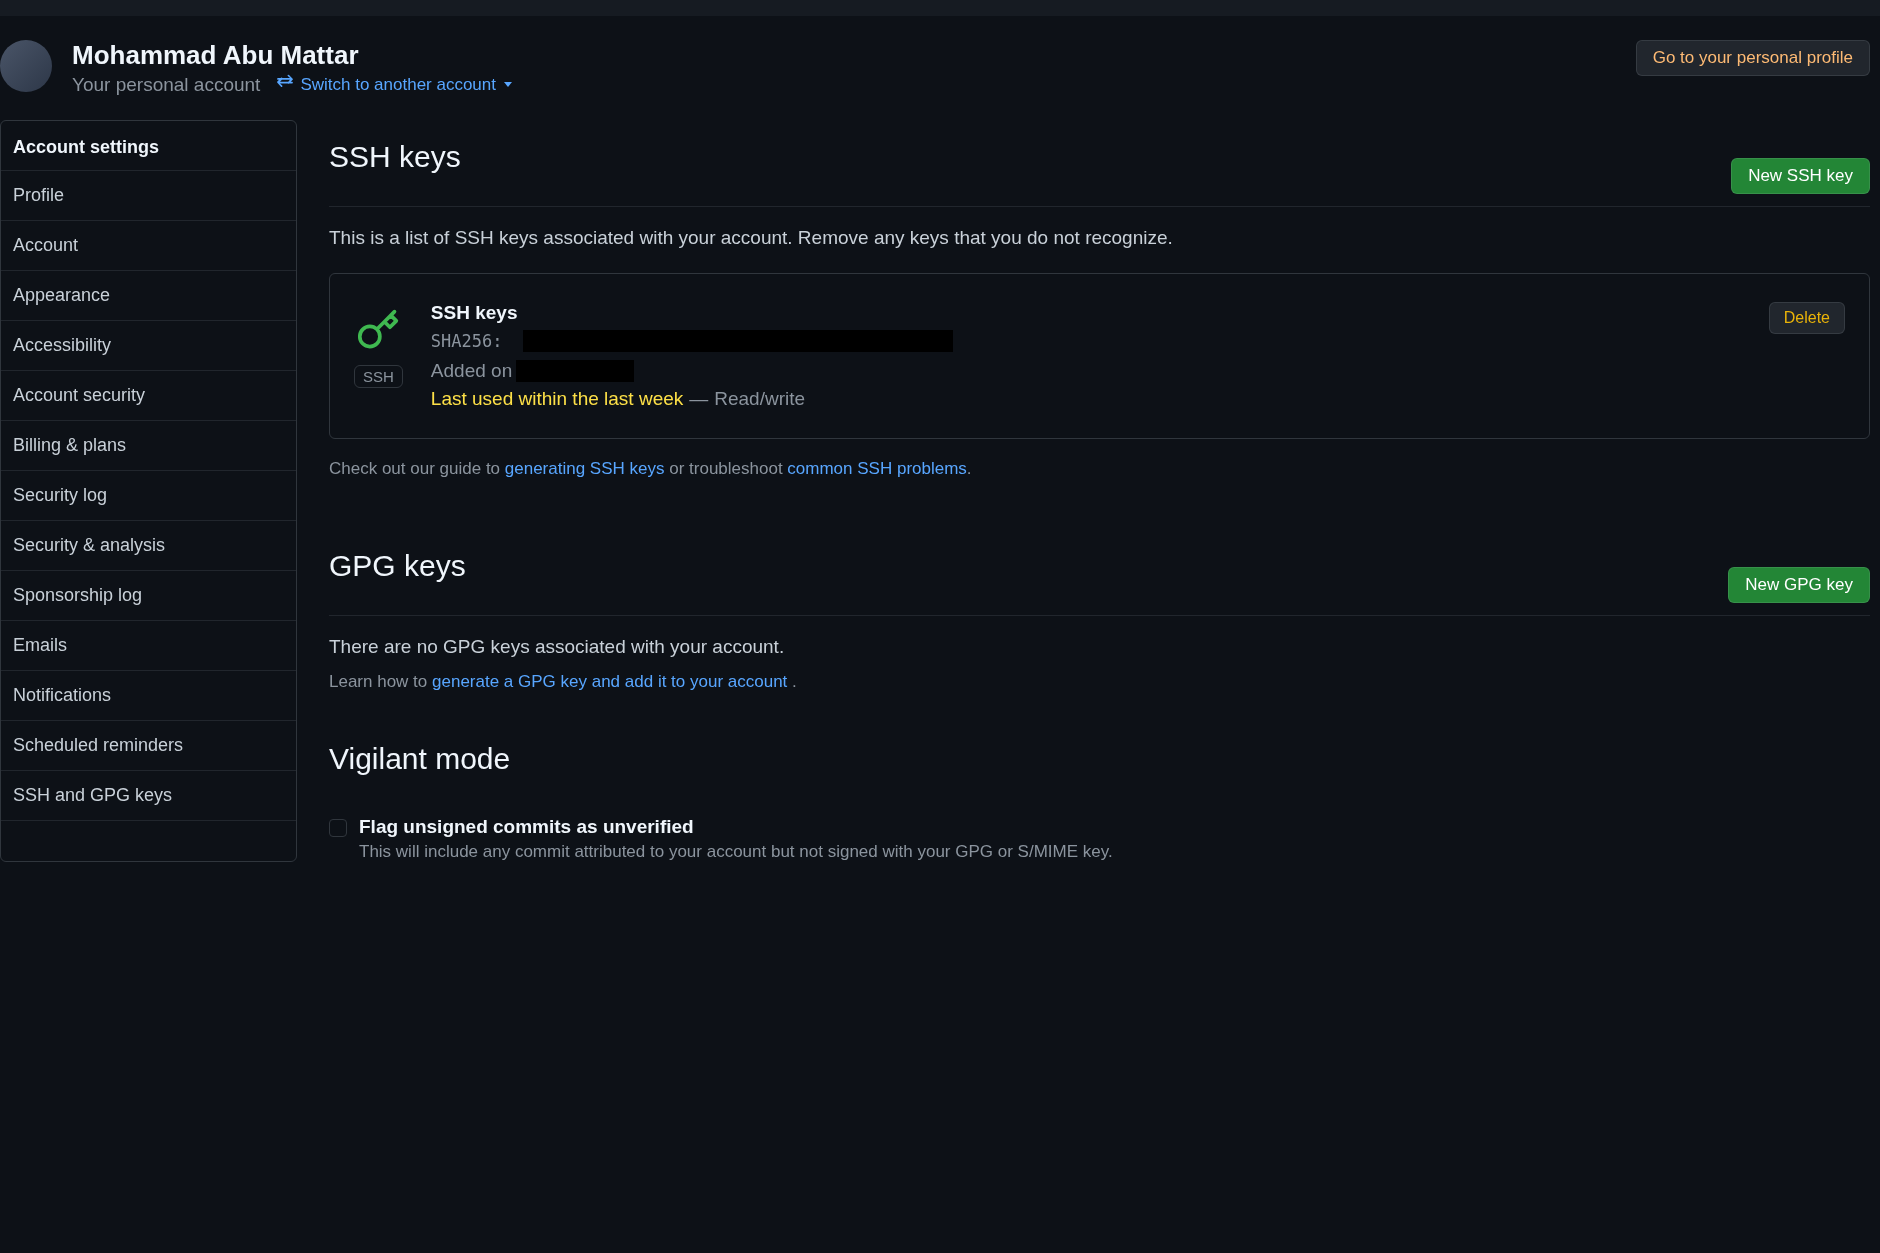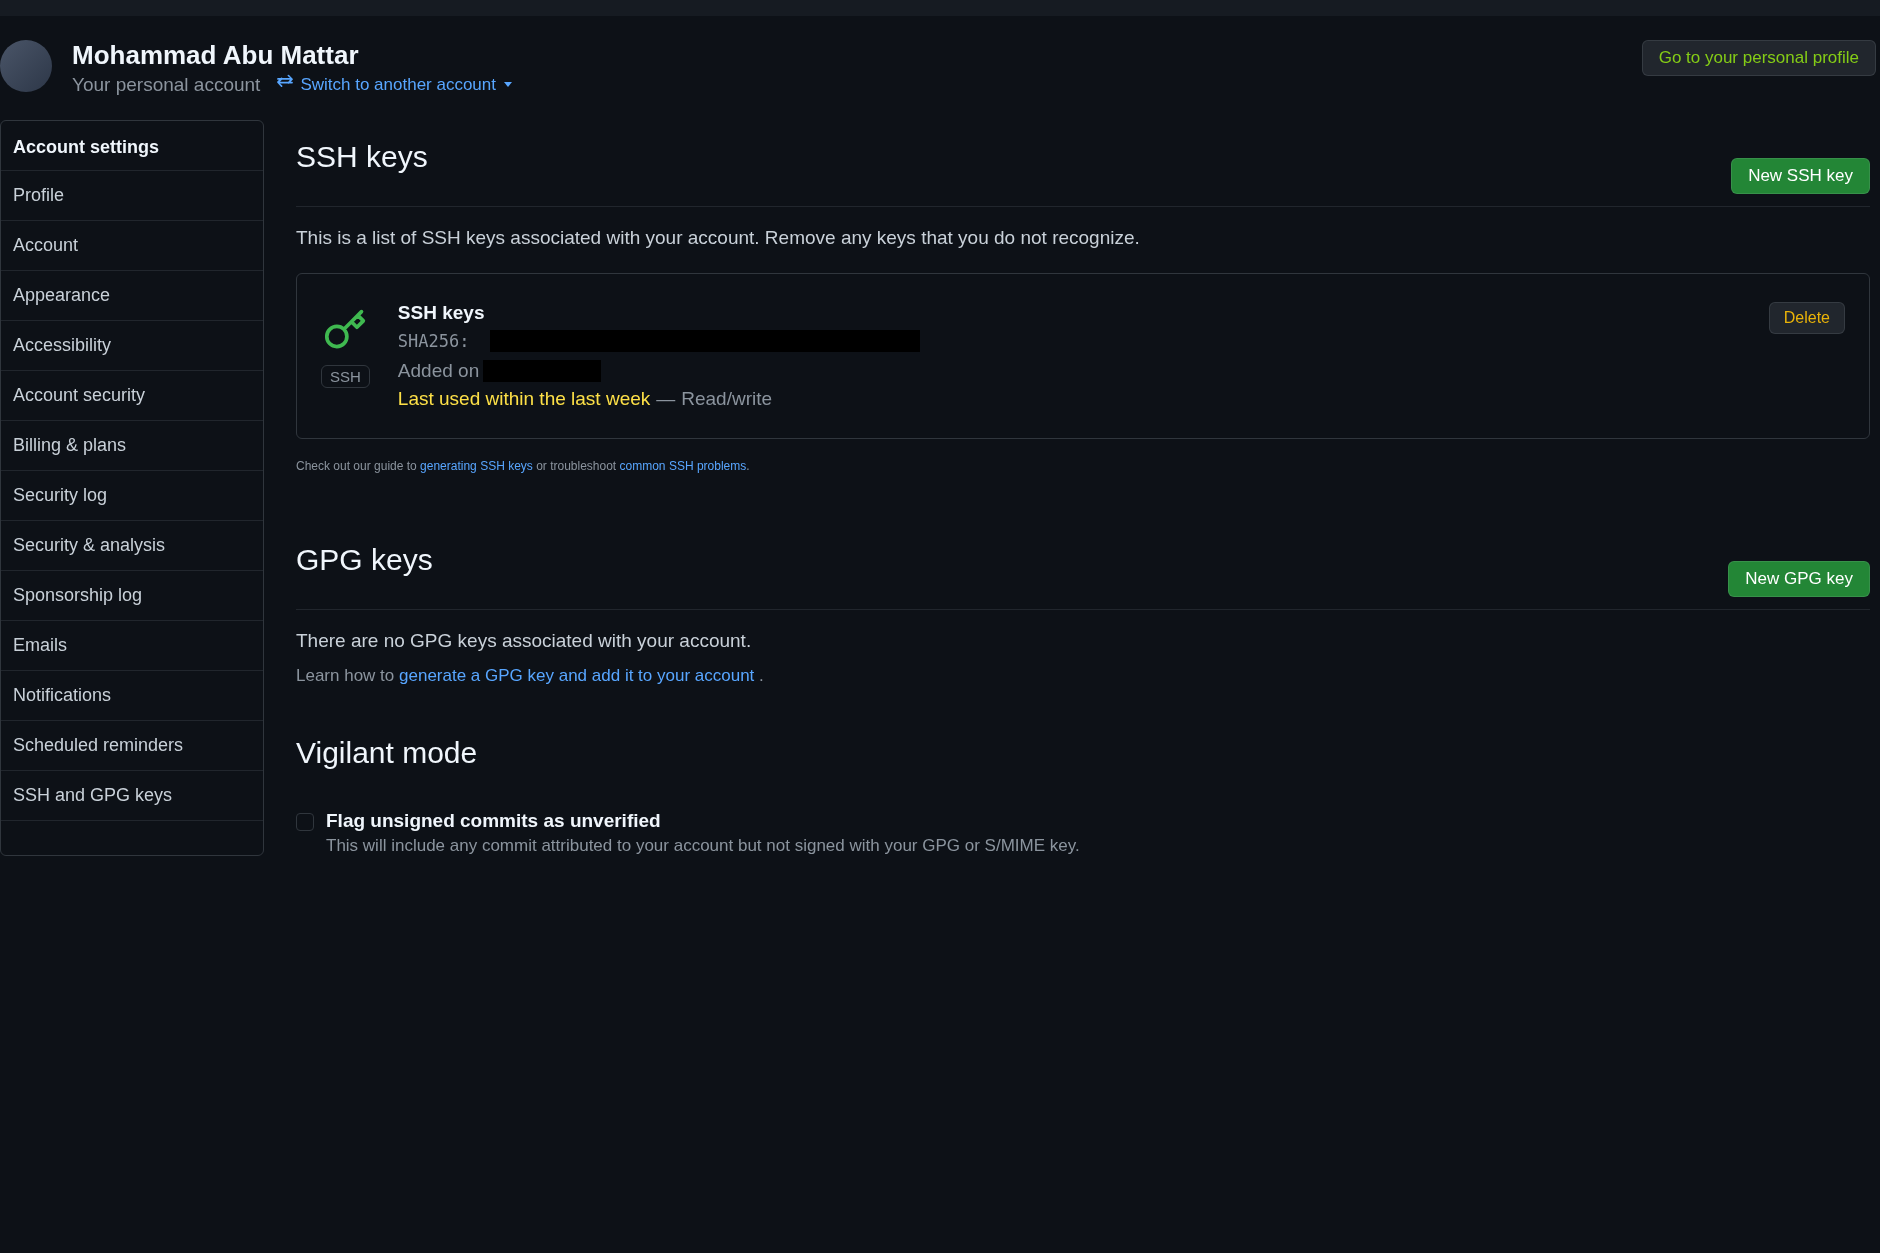--- a/index.html
+++ b/index.html
@@ -71,41 +71,41 @@
     .btn {
       padding: 7px 16px;
       border-radius: 6px;
       font-size: 17px;
       font-weight: 500;
       cursor: pointer;
       border: 1px solid rgba(240,246,252,0.1);
     }
     .btn-secondary {
       background: #21262d;
-      color: #84cc16;
-      margin-right: 4px;
+      color: #fdba74;
+      margin-right: 10px;
     }
     .btn-primary {
       background: #238636;
       color: #fff;
       border-color: rgba(240,246,252,0.1);
       margin-top: 38px;
     }
     .btn-danger {
       background: #21262d;
       color: #eab308;
       font-size: 16px;
       padding: 6px 14px;
     }
     .layout {
       display: flex;
       gap: 32px;
     }
     .sidebar {
-      width: 264px;
+      width: 297px;
       border: 1px solid #30363d;
       border-radius: 6px;
       overflow: hidden;
       flex-shrink: 0;
     }
     .sidebar-heading {
       padding: 16px 12px 12px;
       font-size: 18px;
       font-weight: 600;
       color: #f0f6fc;
@@ -205,21 +205,21 @@
       align-items: center;
       gap: 6px;
     }
     .green-text {
       color: #fde047;
     }
     .gray-text {
       color: #8b949e;
     }
     .guide-text {
-      font-size: 12px;
+      font-size: 17px;
       color: #8b949e;
       margin-bottom: 50px;
     }
     .link {
       color: #58a6ff;
       cursor: pointer;
     }
     .gpg-desc {
       font-size: 19px;
       color: #c9d1d9;

